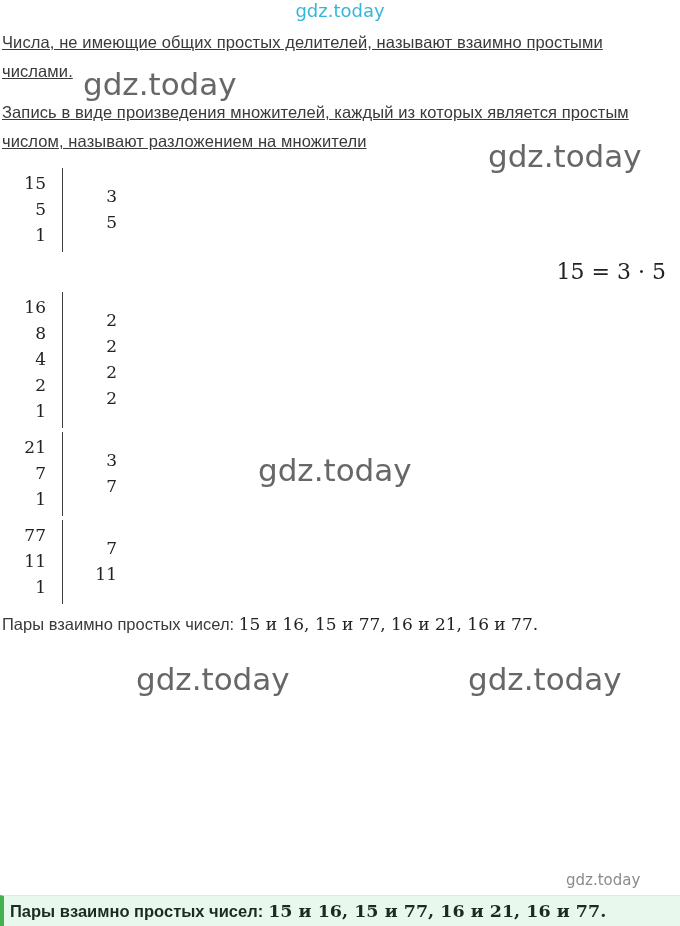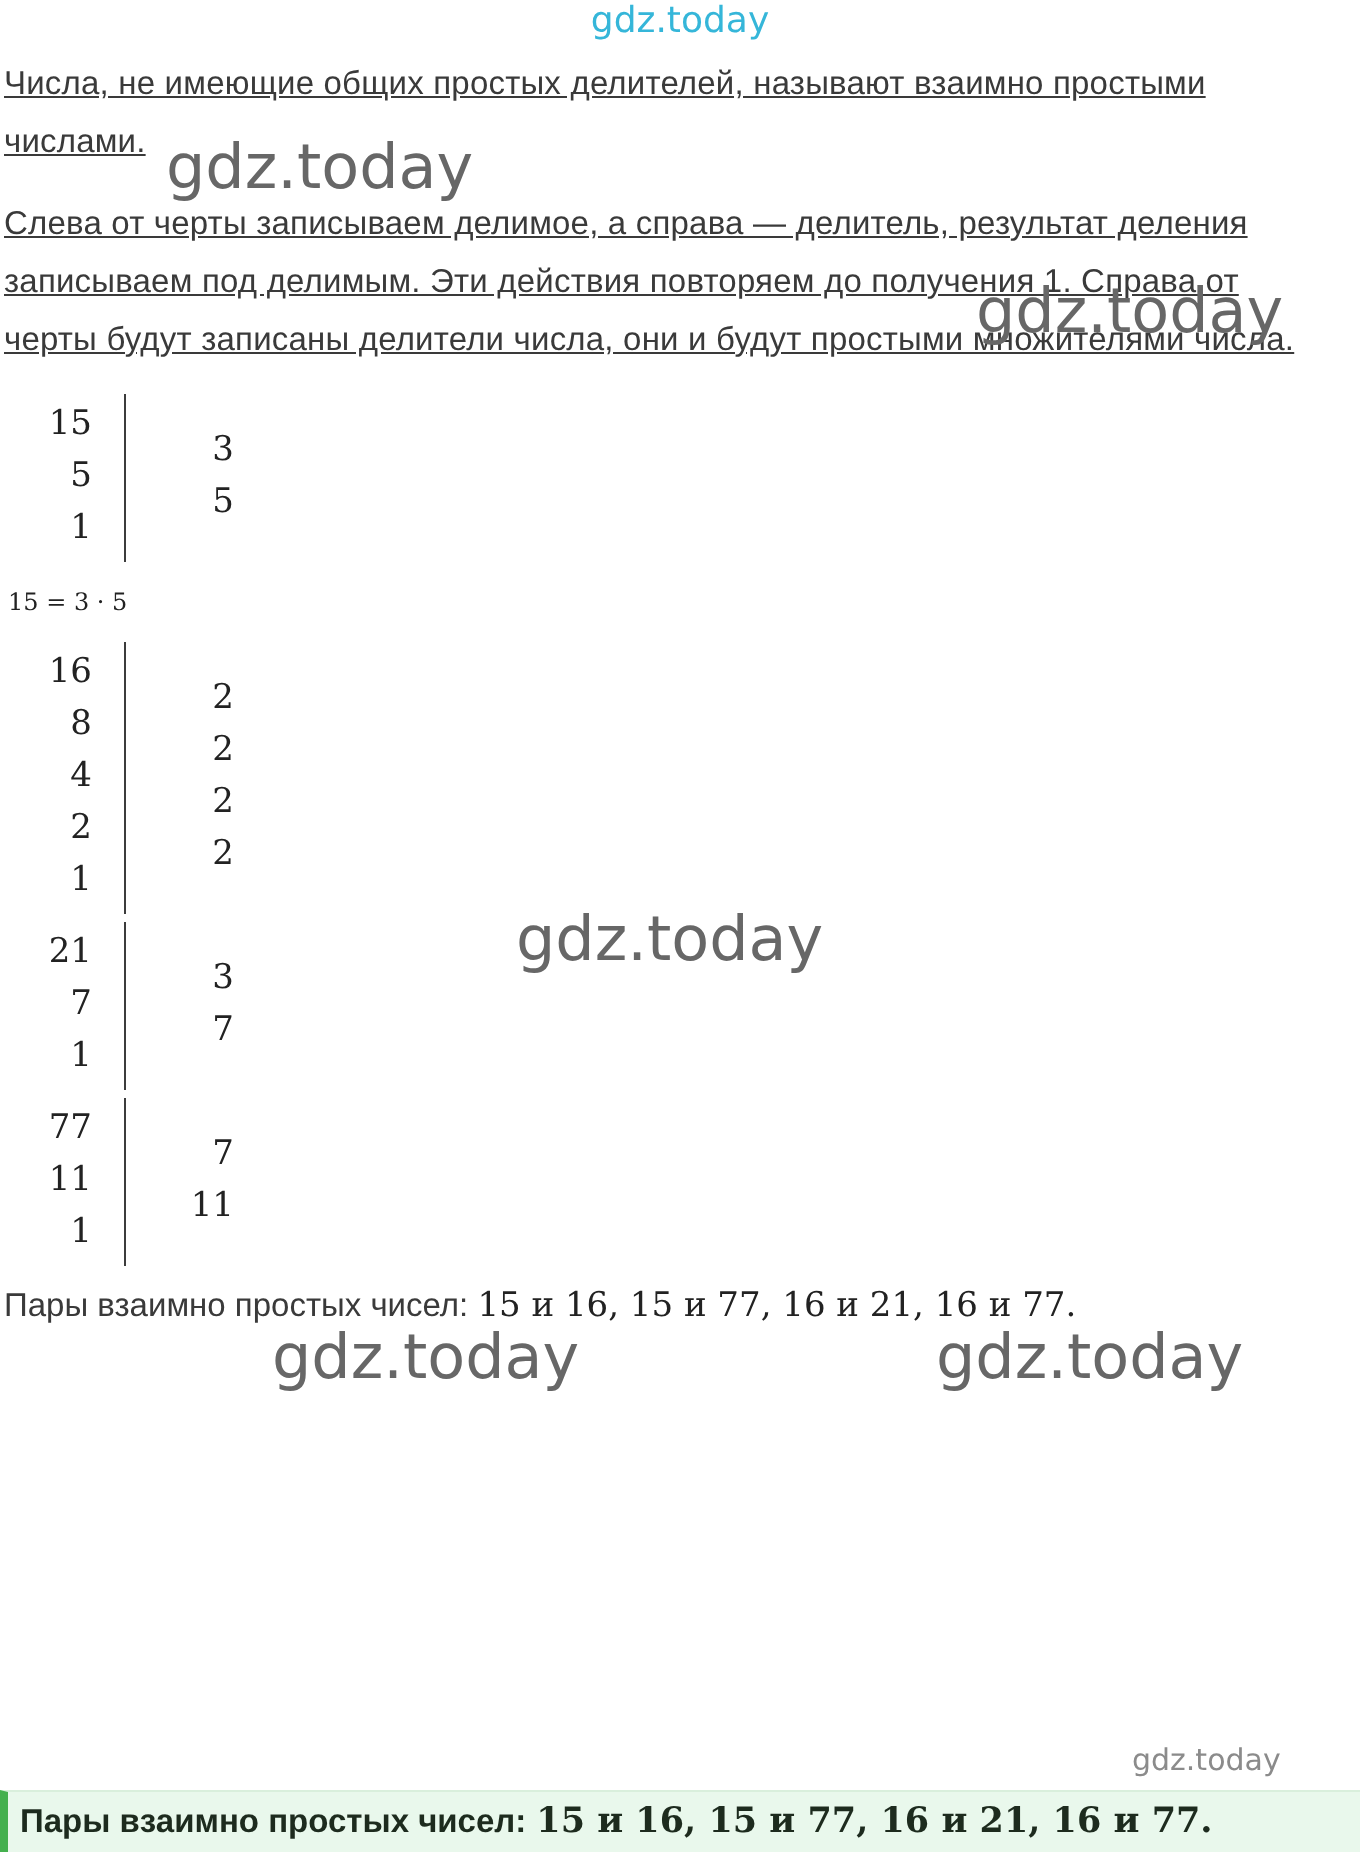--- a/index.html
+++ b/index.html
@@ -16,21 +16,21 @@
   .para { font-size: 16.5px; line-height: 29px; margin-bottom: 12px; letter-spacing: 0.1px; text-decoration: underline; }
 
   .math { font-family: "DejaVu Serif", serif; color: #222; }
 
   .ladder { display: flex; margin: 4px 0 0 0; font-family: "DejaVu Serif", serif; font-size: 17px; color: #222; }
   .lcol { width: 61px; text-align: right; padding: 2px 16px 4px 0; border-right: 1px solid #3c3c3c; }
   .lcol div { height: 26px; line-height: 26px; text-align: right; }
   .rcol { padding: 15px 0 0 30px; }
   .rcol div { height: 26px; line-height: 26px; width: 24px; text-align: right; }
 
-  .equation { font-family: "DejaVu Serif", serif; font-size: 12px; color: #222; margin: 8px 0 8px 2px; line-height: 24px; }
+  .equation { font-family: "DejaVu Serif", serif; font-size: 22px; color: #222; margin: 8px 0 8px 2px; line-height: 24px; text-align: right; }
 
   .conclusion { font-size: 16.5px; margin-top: 8px; line-height: 24px; }
   .conclusion .math { font-size: 17px; }
 
   .highlight {
     position: absolute; left: 0; right: 0; bottom: 0; height: 31px;
     background: #e9f8ec;
     border-left: 4px solid #44b04e;
     border-top: 1px solid #d9efdc;
     display: flex; align-items: center;
@@ -57,21 +57,21 @@
   <div class="wm wm-1">gdz.today</div>
   <div class="wm wm-2">gdz.today</div>
   <div class="wm wm-3">gdz.today</div>
   <div class="wm wm-4">gdz.today</div>
   <div class="wm wm-5">gdz.today</div>
   <div class="wm wm-bottom">gdz.today</div>
 
   <div class="content">
 
     <p class="para">Числа, не имеющие общих простых делителей, называют взаимно простыми числами.</p>
-    <p class="para">Слева от черты записываем делимое, а справа — делитель, результат деления записываем под делимым. Эти действия повторяем до получения 1. Справа от черты будут записаны делители числа, они и будут простыми множителями числа.</p>
+    <p class="para">Запись в виде произведения множителей, каждый из которых является простым числом, называют разложением на множители</p>
 
     <div class="ladder">
       <div class="lcol">
         <div>15</div>
         <div>5</div>
         <div>1</div>
       </div>
       <div class="rcol">
         <div>3</div>
         <div>5</div>

